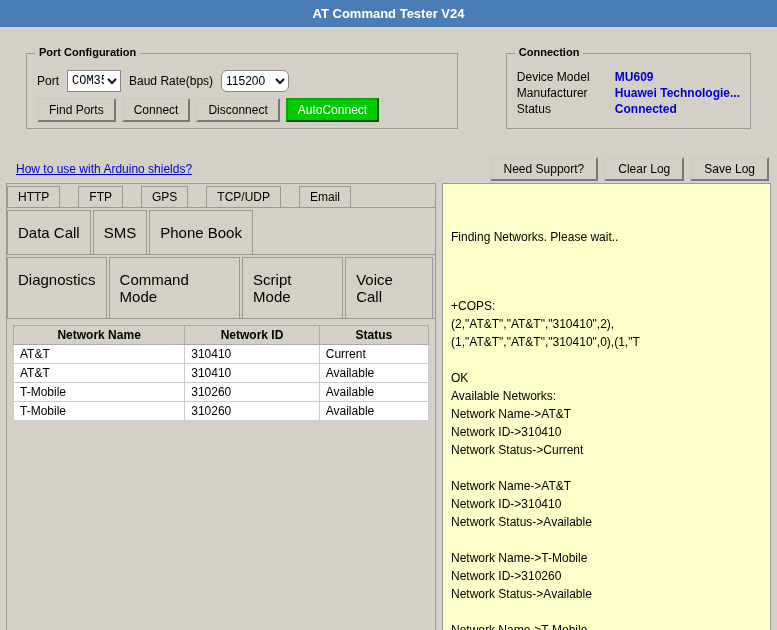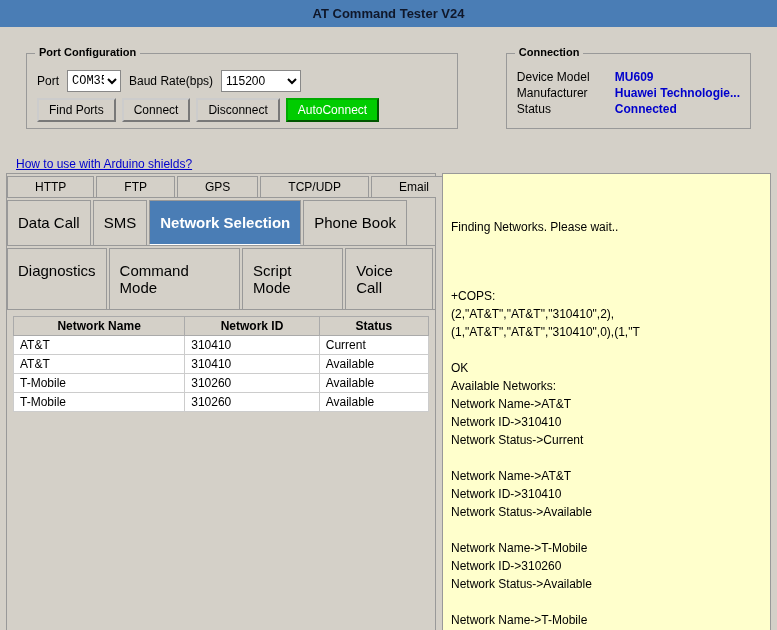--- a/index.html
+++ b/index.html
@@ -1,20 +1,20 @@
 <!DOCTYPE html>
 <html><head>
   <meta charset="utf-8">
   <style>
     * { box-sizing: border-box; margin: 0; padding: 0; }
     body { font-family: Arial, sans-serif; font-size: 12px; background: #d4d0c8; width: 777px; height: 630px; overflow: hidden; }
     
     .title-bar {
       background: #4a7db5;
-      color: #0f172a;
+      color: #ffffff;
       text-align: center;
       padding: 6px;
       font-size: 13px;
       font-weight: bold;
     }
 
     .main-content {
       display: flex;
       flex-direction: column;
       height: calc(630px - 28px);
@@ -147,27 +147,27 @@
       border: 1px solid #999;
       background: #d4d0c8;
     }
 
     .tab-row {
       display: flex;
       border-bottom: 1px solid #999;
     }
 
     .tab {
-      padding: 3px 27px;
+      padding: 3px 10px;
       font-size: 12px;
       cursor: pointer;
       border: 1px solid #999;
       border-bottom: none;
       background: #d4d0c8;
-      margin-right: 2px;
+      margin-right: 18px;
       margin-top: 2px;
     }
 
     .tab2 {
       padding: 13px 10px;
       font-size: 15px;
       cursor: pointer;
       border: 1px solid #999;
       border-bottom: none;
       background: #d4d0c8;
@@ -239,21 +239,21 @@
   <div class="top-section">
 
     <div class="border-box" style="flex:1;">
       <span class="group-label">Port Configuration</span>
       <div class="port-row" style="margin-top:8px;">
         <label>Port</label>
         <select style="width:54px;font-family:Liberation Mono, monospace;">
           <option>COM35</option>
         </select>
         <label>Baud Rate(bps)</label>
-        <select style="width:80px;">
+        <select style="width:68px;border-radius:6px;">
           <option>115200</option>
         </select>
       </div>
       <div class="button-row">
         <button class="std-btn">Find Ports</button>
         <button class="std-btn">Connect</button>
         <button class="std-btn">Disconnect</button>
         <button class="autoconnect-btn">AutoConnect</button>
       </div>
     </div>
@@ -270,38 +270,42 @@
       </div>
       <div class="conn-row">
         <span class="conn-label">Status</span>
         <span class="conn-value connected">Connected</span>
       </div>
     </div>
   </div>
 
   <div class="middle-bar">
     <a class="help-link">How to use with Arduino shields?</a>
+    <div style="display:flex; gap:6px; align-items:center; margin-left:auto;">
+      <button class="support-btn">Need Support?</button>
+      <button class="log-btn">Clear Log</button>
+      <button class="log-btn">Save Log</button>
+    </div>
   </div>
 
   <div class="bottom-section">
 
     <div class="left-panel">
 
       <div class="tab-row">
         <div class="tab">HTTP</div>
         <div class="tab">FTP</div>
         <div class="tab">GPS</div>
         <div class="tab">TCP/UDP</div>
         <div class="tab">Email</div>
       </div>
 
       <div class="tab-row">
         <div class="tab2">Data Call</div>
         <div class="tab2">SMS</div>
-        <div class="tab2 active">Network Selection</div>
         <div class="tab2">Phone Book</div>
       </div>
 
       <div class="tab-row">
         <div class="tab2">Diagnostics</div>
         <div class="tab2">Command Mode</div>
         <div class="tab2">Script Mode</div>
         <div class="tab2">Voice Call</div>
       </div>
 

